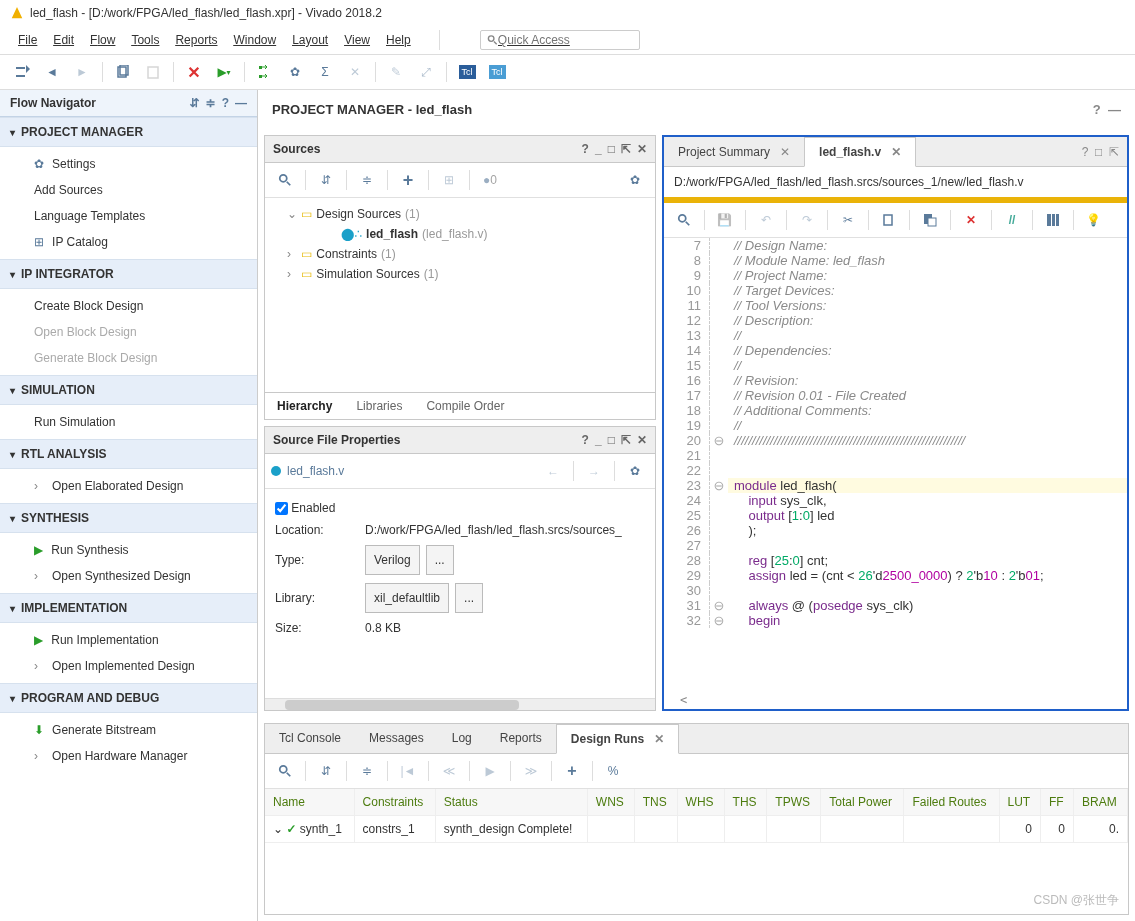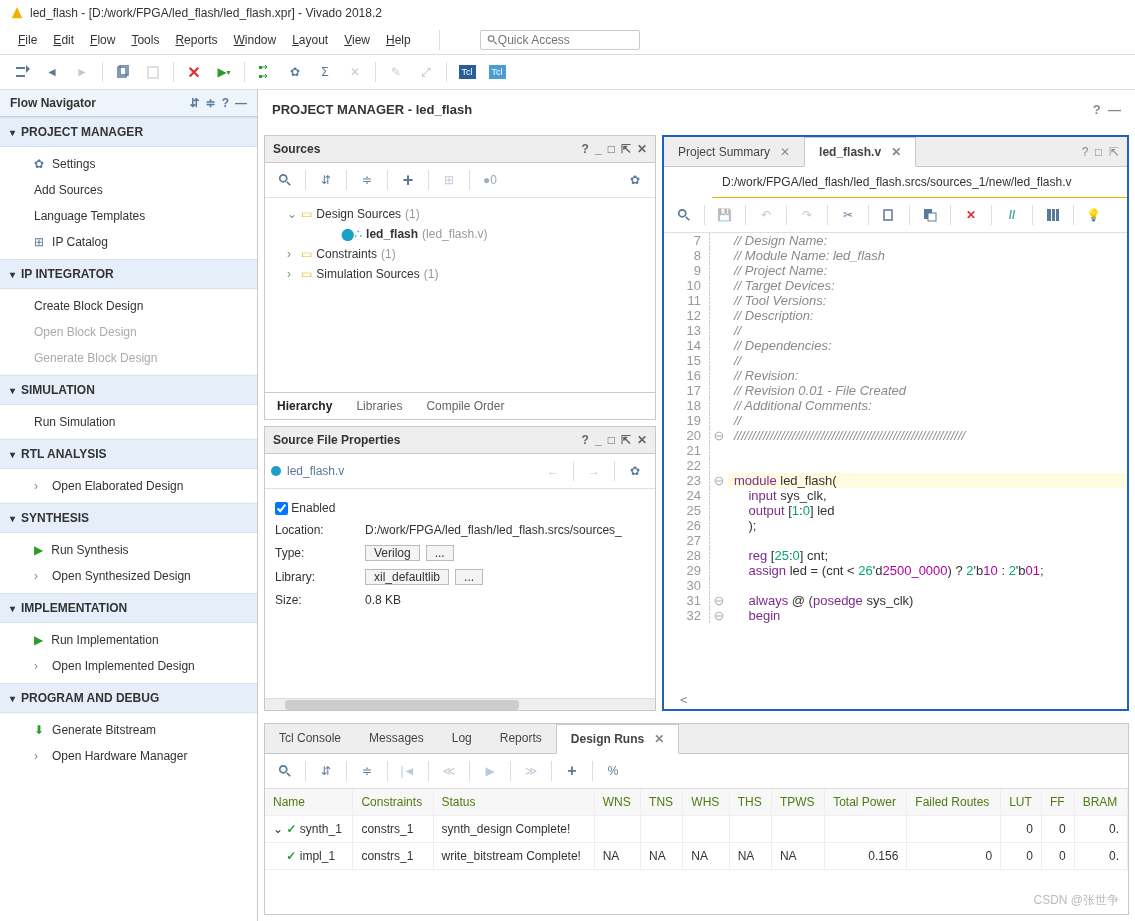--- a/index.html
+++ b/index.html
@@ -1,19 +1,19 @@
 <!DOCTYPE html>
 <html><head>
 <meta charset="utf-8">
 <style>
 * { box-sizing: border-box; margin: 0; padding: 0; font-family: "Segoe UI", Arial, sans-serif; }
 body { background: #fff; font-size: 12px; color: #333; width: 1135px; height: 921px; overflow: hidden; }
 .titlebar { padding: 6px 10px; font-size: 12px; background: #fff; display: flex; align-items: center; gap: 6px; }
 .titlebar svg { width: 14px; height: 14px; }
-.menubar { display: flex; gap: 16px; align-items: center; padding: 4px 10px; border-bottom: 1px solid #ddd; }
+.menubar { display: flex; gap: 16px; align-items: center; padding: 4px 10px; border-bottom: 1px solid #ddd; text-decoration: underline; }
 .menu-item { padding: 4px 8px; text-decoration: underline; text-decoration-color: transparent; position: relative; cursor: default; }
 .quick { margin-left: 20px; display: flex; align-items: center; border: 1px solid #ccc; padding: 2px 6px; border-radius: 2px; width: 160px; }
 .quick input { border: none; outline: none; width: 100%; font-size: 12px; }
 .toolbar { display: flex; gap: 2px; padding: 4px 8px; align-items: center; border-bottom: 1px solid #ddd; }
 .tbtn { width: 28px; height: 26px; display: inline-flex; align-items: center; justify-content: center; color: #5a7a9a; border-radius: 2px; }
 .sep { width: 1px; height: 20px; background: #ddd; margin: 0 4px; }
 .layout { display: flex; height: calc(100% - 90px); }
 .nav { width: 258px; border-right: 1px solid #ccc; display: flex; flex-direction: column; }
 .nav-head { display: flex; justify-content: space-between; align-items: center; background: #eef4fb; border-bottom: 1px solid #c3d3e6; font-weight: bold; padding: 6px 10px; }
 .nav-head-icons { display: flex; gap: 6px; color: #5a7a9a; }
@@ -36,41 +36,41 @@
 .tnode .arr { width: 10px; color: #888; }
 .tnode .muted { color: #999; }
 .tabs-bot { display: flex; border-top: 1px solid #c8c8c8; }
 .tab { padding: 6px 12px; color: #666; cursor: default; }
 .tab.bold { font-weight: bold; color: #222; }
 .rightcol { flex: 1; border: 2px solid #1f5fc9; display: flex; flex-direction: column; overflow: hidden; }
 .ed-tabs { display: flex; align-items: center; background: #eee; border-bottom: 1px solid #c8c8c8; }
 .ed-tab { padding: 7px 14px; color: #444; cursor: default; }
 .ed-tab.active { font-weight: bold; background: #fff; border: 1px solid #c8c8c8; border-bottom: 1px solid #fff; margin-bottom: -1px; }
 .ed-tab .x { margin-left: 10px; color: #888; }
-.ed-path { padding: 8px 10px; border-bottom: 1px solid #eab308; color: #333; margin-left: 48px; }
+.ed-path { padding: 8px 10px; border-bottom: 6px solid #eab308; color: #333; }
 .ed-tb { display: flex; gap: 2px; align-items: center; padding: 4px 6px; border-bottom: 1px solid #e0e0e0; }
 .code { flex: 1; overflow: auto; font-family: "Courier New", monospace; font-size: 13px; }
 .cline { display: flex; }
 .gut { width: 46px; text-align: right; color: #999; padding-right: 8px; border-right: 1px dashed #ccc; }
 .fold { width: 18px; text-align: center; color: #aaa; }
 .ctext { padding-left: 6px; white-space: pre; flex: 1; }
 .ctext.hl { background: #fffbe0; }
 .comment { color: #8a8a8a; font-style: italic; }
 .kw { color: #7a2b8c; }
 .num { color: #0a6; }
 .lit { color: #b000a0; text-align: center; }
 .runs { border: 1px solid #c8c8c8; display: flex; flex-direction: column; height: 192px; }
 .runs-tabs { display: flex; background: #eee; border-bottom: 1px solid #c8c8c8; }
 .runs table { width: 100%; border-collapse: collapse; }
 .runs th, .runs td { text-align: left; padding: 6px 8px; border-bottom: 1px solid #eee; border-right: 1px solid #eee; font-size: 12px; }
 .runs th { background: #f7f7f7; font-weight: normal; color: #4d7c0f; }
 .props-body { padding: 8px 10px; flex: 1; overflow-y: auto; position: relative; }
 .props-row { display: flex; padding: 4px 0; align-items: center; }
 .props-row .lbl { width: 90px; }
-.btnbox { border: 1px solid #bbb; padding: 0 8px; background: #f4f4f4; margin-right: 6px; }
+.btnbox { border: 1px solid #bbb; padding: 7px 8px; background: #f4f4f4; margin-right: 6px; }
 .check { color: #2a9d2a; font-weight: bold; }
 .file-dot { display:inline-block; width:10px; height:10px; border-radius:50%; background:#1aa0c9; margin-right:4px;}
 .watermark { position: fixed; right: 16px; bottom: 12px; color: #bbb; font-size: 12px; }
 .hscroll { height: 12px; background: #eee; border-top: 1px solid #ddd; position: relative; }
 .hscroll .thumb { position:absolute; left:20px; top:1px; height:10px; width:60%; background:#ccc; border-radius:4px;}
 </style>
 </head>
 <body>
 
 <div class="titlebar">
@@ -587,35 +587,20 @@
                 <td></td>
                 <td></td>
                 <td></td>
                 <td></td>
                 <td style="text-align:right"></td>
                 <td style="text-align:right"></td>
                 <td style="text-align:right">0</td>
                 <td style="text-align:right">0</td>
                 <td style="text-align:right">0.</td>
               </tr>
-              <tr>
-                <td>&nbsp;&nbsp;&nbsp;&nbsp;<span class="check">✓</span> impl_1</td>
-                <td>constrs_1</td>
-                <td>write_bitstream Complete!</td>
-                <td>NA</td>
-                <td>NA</td>
-                <td>NA</td>
-                <td>NA</td>
-                <td>NA</td>
-                <td style="text-align:right">0.156</td>
-                <td style="text-align:right">0</td>
-                <td style="text-align:right">0</td>
-                <td style="text-align:right">0</td>
-                <td style="text-align:right">0.</td>
-              </tr>
             </tbody>
         </table>
       </div>
     </div>
   </div>
 </div>
 
 <div class="watermark">CSDN @张世争</div>
 
 </body></html>

